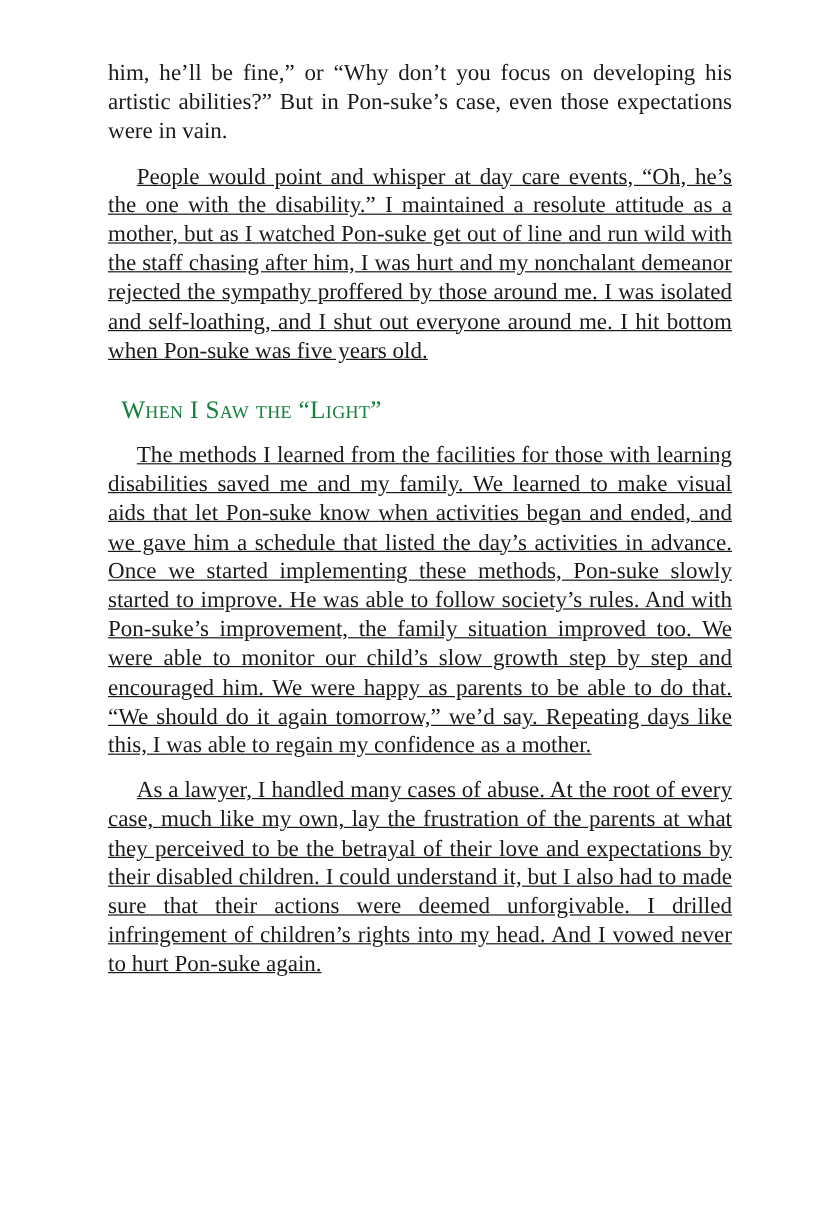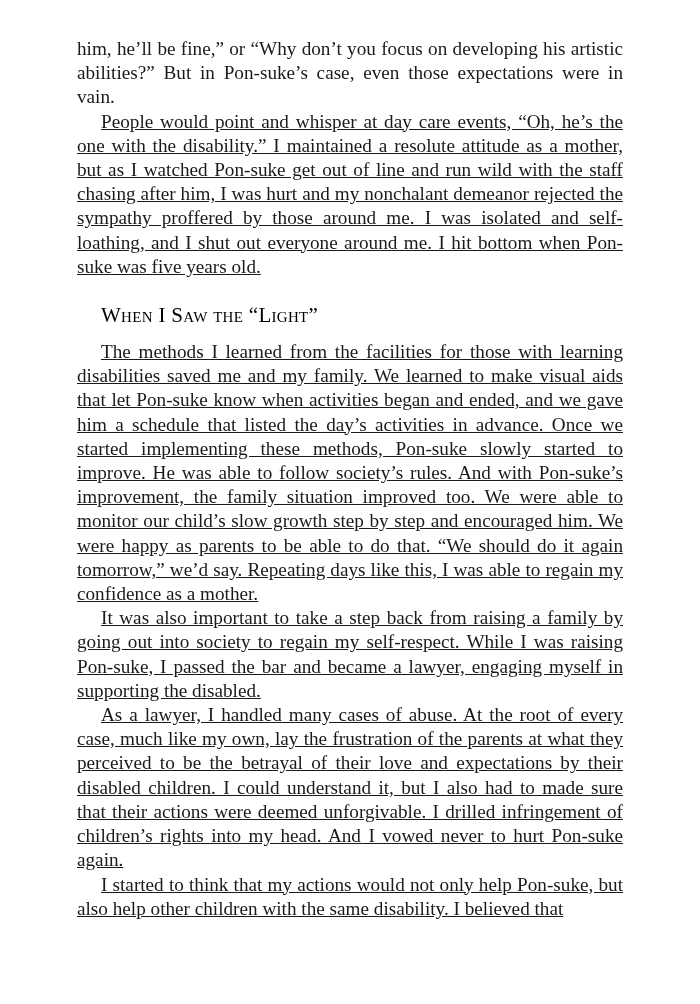--- a/index.html
+++ b/index.html
@@ -17,53 +17,51 @@
       position: absolute;
       left: 77px;
       top: 37px;
       width: 546px;
       font-family: "Liberation Serif", "DejaVu Serif", serif;
       font-size: 19.2px;
       line-height: 24.2px;
       color: #1a1a1a;
     }
     .para {
-      margin: 0;
+      margin: 13px;
       text-align: justify;
       text-indent: 0;
       hyphens: none;
     }
     .para.indent {
       text-indent: 24px;
       text-decoration: underline;
     }
     .heading {
       margin: 22px 0 11px 0;
       padding-left: 24px;
       font-family: "Liberation Serif", "DejaVu Serif", serif;
       font-size: 21px;
       font-variant: small-caps;
       letter-spacing: 0.3px;
       font-weight: normal;
       line-height: 28px;
-      color: #000000;
+      color: #15803d;
     }
   </style>
 </head>
 <body>
 
 <div class="page">
 
   <p class="para">him, he’ll be fine,” or “Why don’t you focus on developing his artistic abilities?” But in Pon-suke’s case, even those expectations were in vain.</p>
 
   <p class="para indent">People would point and whisper at day care events, “Oh, he’s the one with the disability.” I maintained a resolute attitude as a mother, but as I watched Pon-suke get out of line and run wild with the staff chasing after him, I was hurt and my nonchalant demeanor rejected the sympathy proffered by those around me. I was isolated and self-loathing, and I shut out everyone around me. I hit bottom when Pon-suke was five years old.</p>
 
   <h2 class="heading">When I Saw the “Light”</h2>
 
   <p class="para indent">The methods I learned from the facilities for those with learning disabilities saved me and my family. We learned to make visual aids that let Pon-suke know when activities began and ended, and we gave him a schedule that listed the day’s activities in advance. Once we started implementing these methods, Pon-suke slowly started to improve. He was able to follow society’s rules. And with Pon-suke’s improvement, the family situation improved too. We were able to monitor our child’s slow growth step by step and encouraged him. We were happy as parents to be able to do that. “We should do it again tomorrow,” we’d say. Repeating days like this, I was able to regain my confidence as a mother.</p>
 
-  <p class="para indent">It was also important to take a step back from raising a family by going out into society to regain my self-respect. While I was raising Pon-suke, I passed the bar and became a lawyer, engaging myself in supporting the disabled.</p>
 
   <p class="para indent">As a lawyer, I handled many cases of abuse. At the root of every case, much like my own, lay the frustration of the parents at what they perceived to be the betrayal of their love and expectations by their disabled children. I could understand it, but I also had to made sure that their actions were deemed unforgivable. I drilled infringement of children’s rights into my head. And I vowed never to hurt Pon-suke again.</p>
 
-  <p class="para indent">I started to think that my actions would not only help Pon-suke, but also help other children with the same disability. I believed that</p>
 
 </div>
 
 </body></html>

